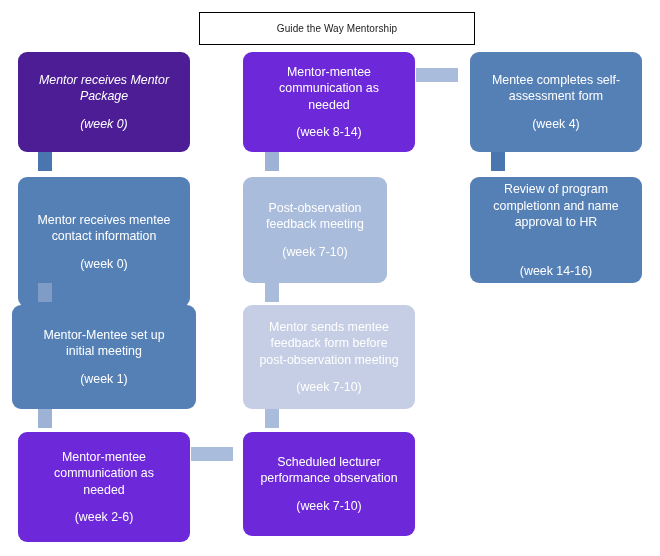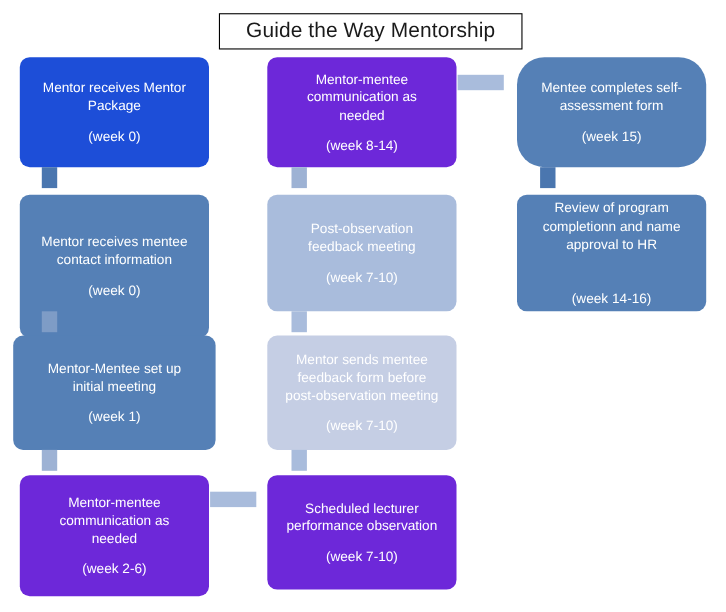--- a/index.html
+++ b/index.html
@@ -26,21 +26,21 @@
     width: 276px;
     height: 33px;
     border: 1px solid #000000;
     background: #ffffff;
     display: flex;
     align-items: center;
     justify-content: center;
     box-sizing: border-box;
   }
   .title-box span {
-    font-size: 19px;
+    font-size: 10px;
     color: #1a1a1a;
     letter-spacing: 0.1px;
     white-space: pre;
   }
 
   
   .node {
     position: absolute;
     border-radius: 9px;
     box-sizing: border-box;
@@ -58,21 +58,21 @@
     white-space: pre-line;
   }
   .node .week {
     font-size: 12.4px;
     line-height: 16.5px;
     margin-top: 11px;
     white-space: pre;
   }
 
   
-  .fill-dark   { background: #1d4ed8; }
+  .fill-dark   { background: #4c1d95; font-style: italic; }
   .fill-mid    { background: #5580B6; }
   .fill-light  { background: #6d28d9; }
   .fill-lighter{ background: #A9BCDC; }
   .fill-pale   { background: #C5CEE4; }
 
   
   .conn-v {
     position: absolute;
     width: 14px;
     height: 19px;
@@ -131,21 +131,21 @@
 
   <div class="node fill-light" style="left:243px; top:52px; width:172px; height:100px;">
     <div class="label">Mentor-mentee
 communication as
 needed</div>
     <div class="week">(week 8-14)</div>
   </div>
 
   <div class="conn-v c-light" style="left:265px; top:152px;"></div>
 
-  <div class="node fill-lighter" style="left:243px; top:177px; width:172px; height:106px;">
+  <div class="node fill-lighter" style="left:243px; top:177px; width:144px; height:106px;">
     <div class="label">Post-observation
 feedback meeting</div>
     <div class="week">(week 7-10)</div>
   </div>
 
   <div class="conn-v c-pale" style="left:265px; top:283px;"></div>
 
   <div class="node fill-pale" style="left:243px; top:305px; width:172px; height:104px;justify-content:center;">
     <div class="label">Mentor sends mentee
 feedback form before
@@ -156,24 +156,24 @@
   <div class="conn-v c-pale" style="left:265px; top:409px;"></div>
 
   <div class="node fill-light" style="left:243px; top:432px; width:172px; height:104px;">
     <div class="label">Scheduled lecturer
 performance observation</div>
     <div class="week">(week 7-10)</div>
   </div>
 
   <div class="conn-h c-pale" style="left:416px; top:68px;"></div>
 
-  <div class="node fill-mid" style="left:470px; top:52px; width:172px; height:100px;border-radius:25px;">
+  <div class="node fill-mid" style="left:470px; top:52px; width:172px; height:100px;">
     <div class="label">Mentee completes self-
 assessment form</div>
-    <div class="week">(week 15)</div>
+    <div class="week">(week 4)</div>
   </div>
 
   <div class="conn-v c-dark" style="left:491px; top:152px;"></div>
 
   <div class="node fill-mid" style="left:470px; top:177px; width:172px; height:106px;justify-content:space-between;">
     <div class="label">Review of program
 completionn and name
 approval  to HR</div>
     <div class="week">(week 14-16)</div>
   </div>

